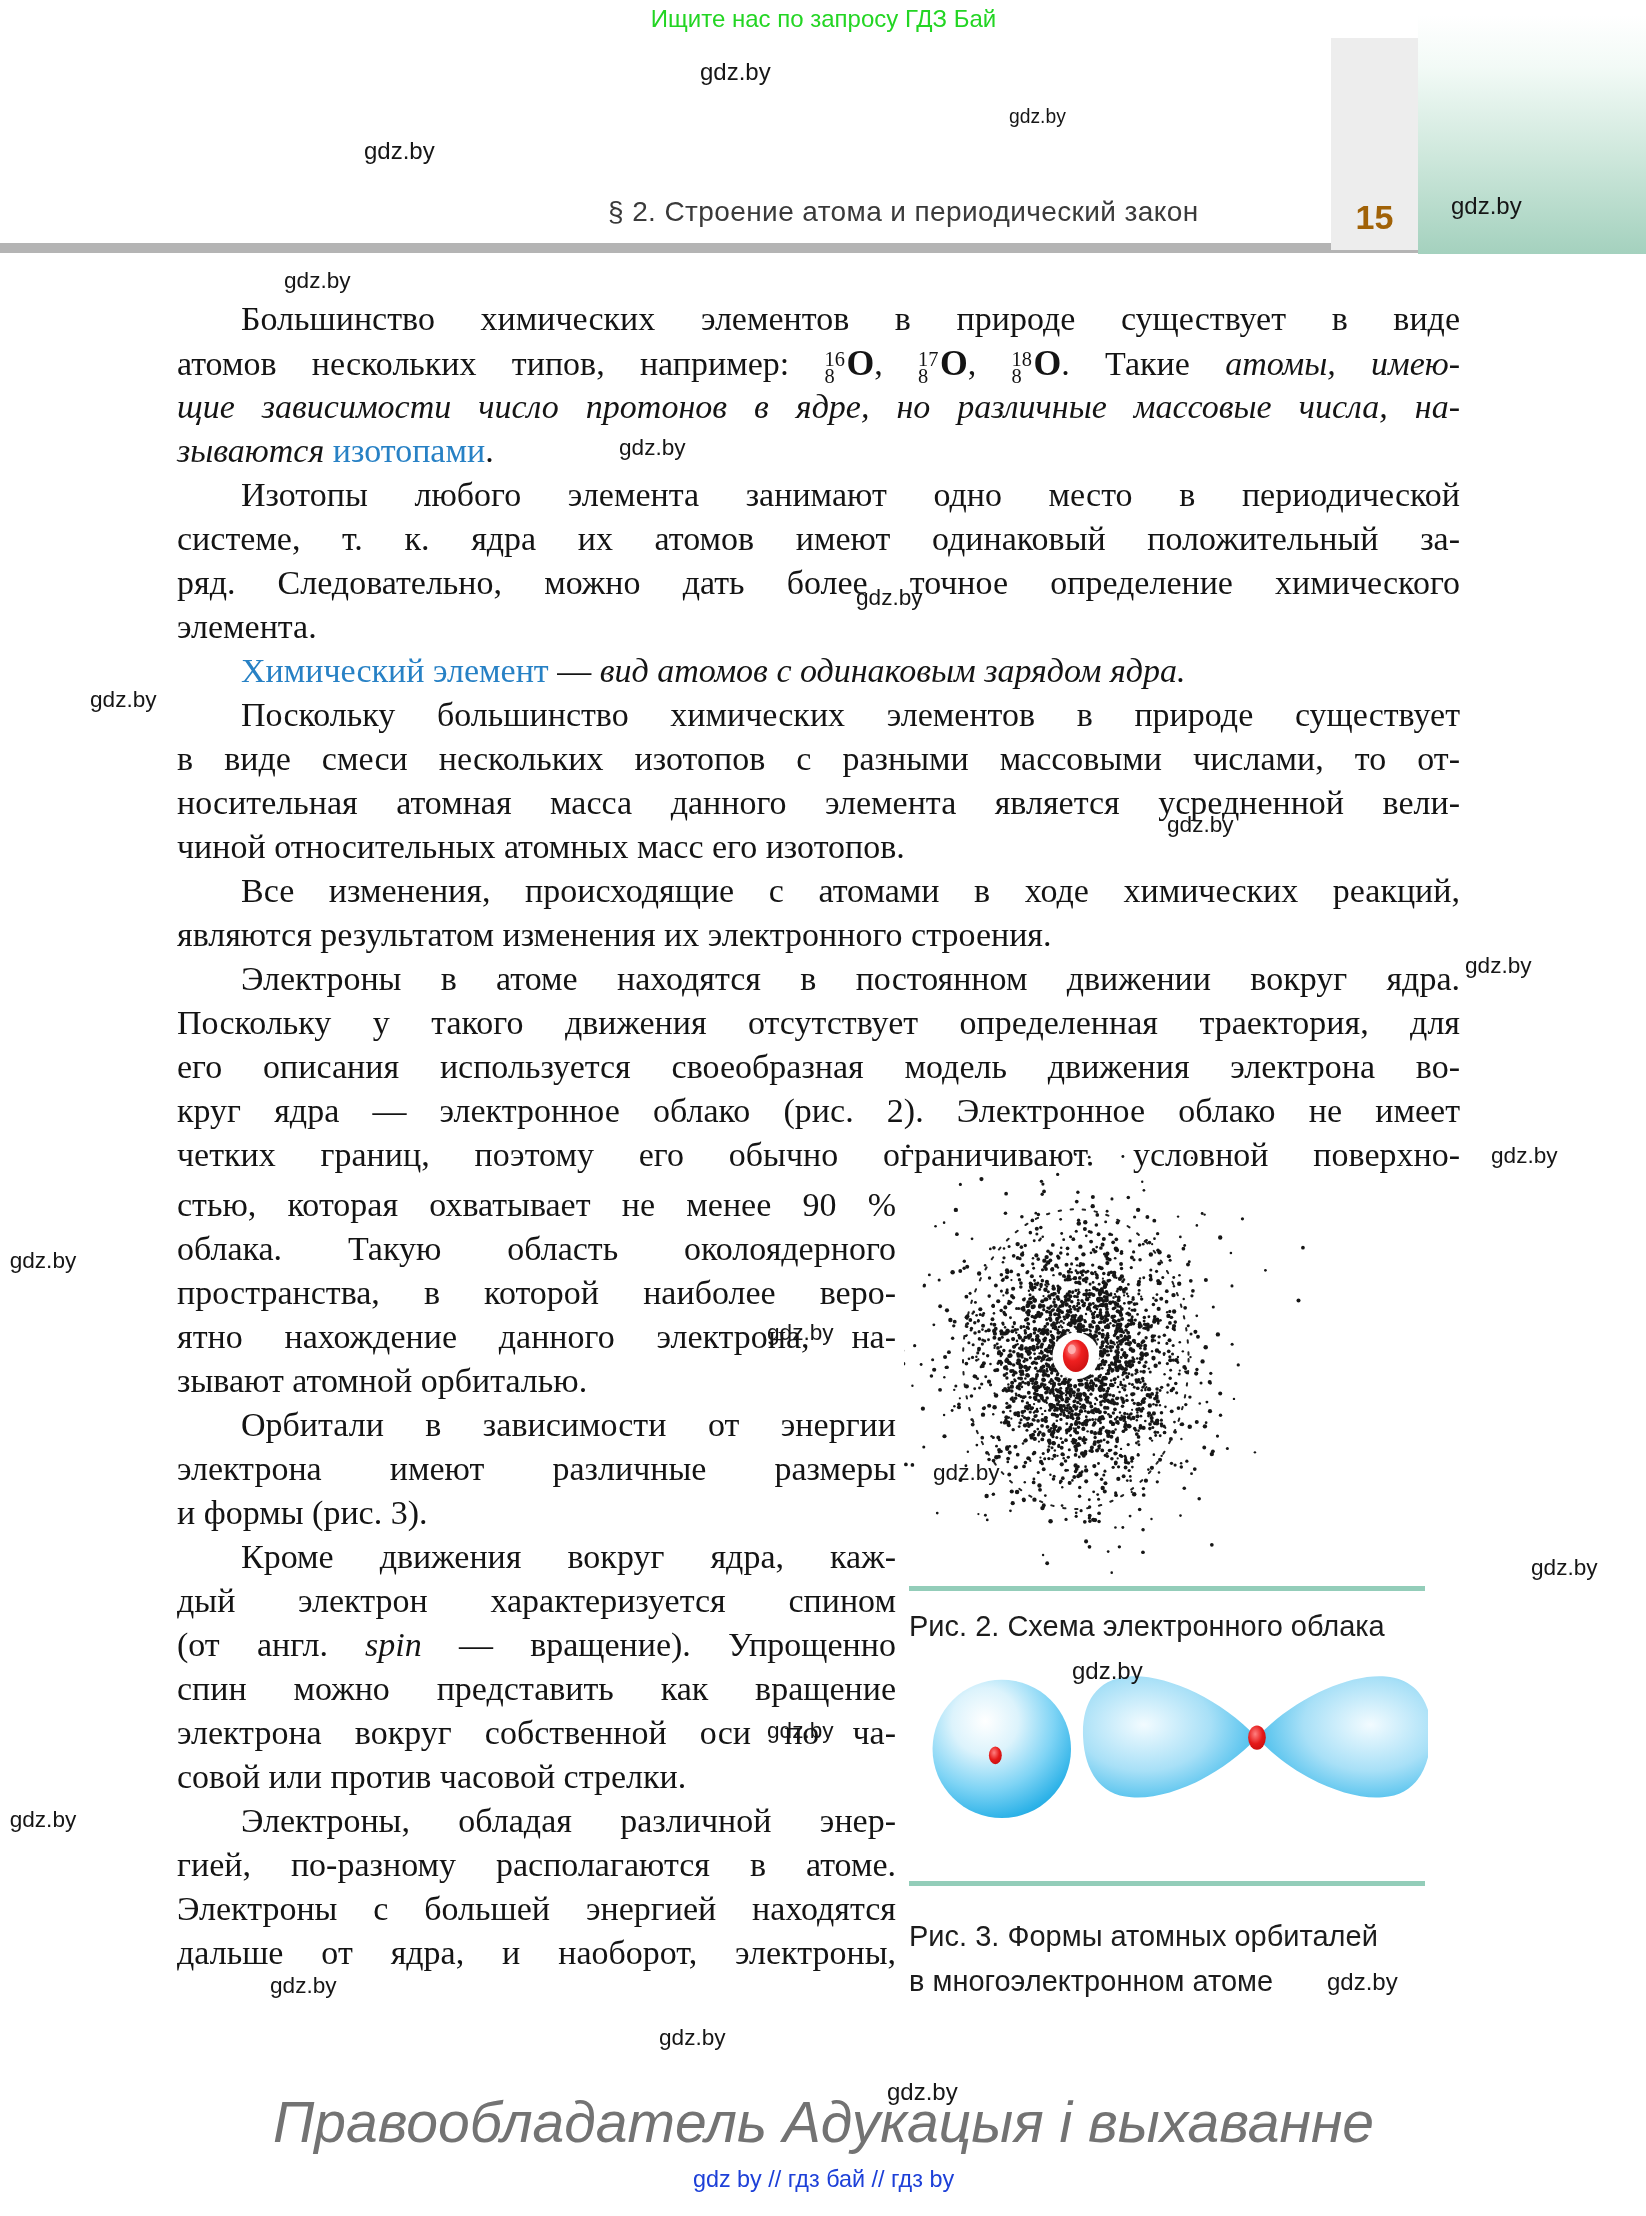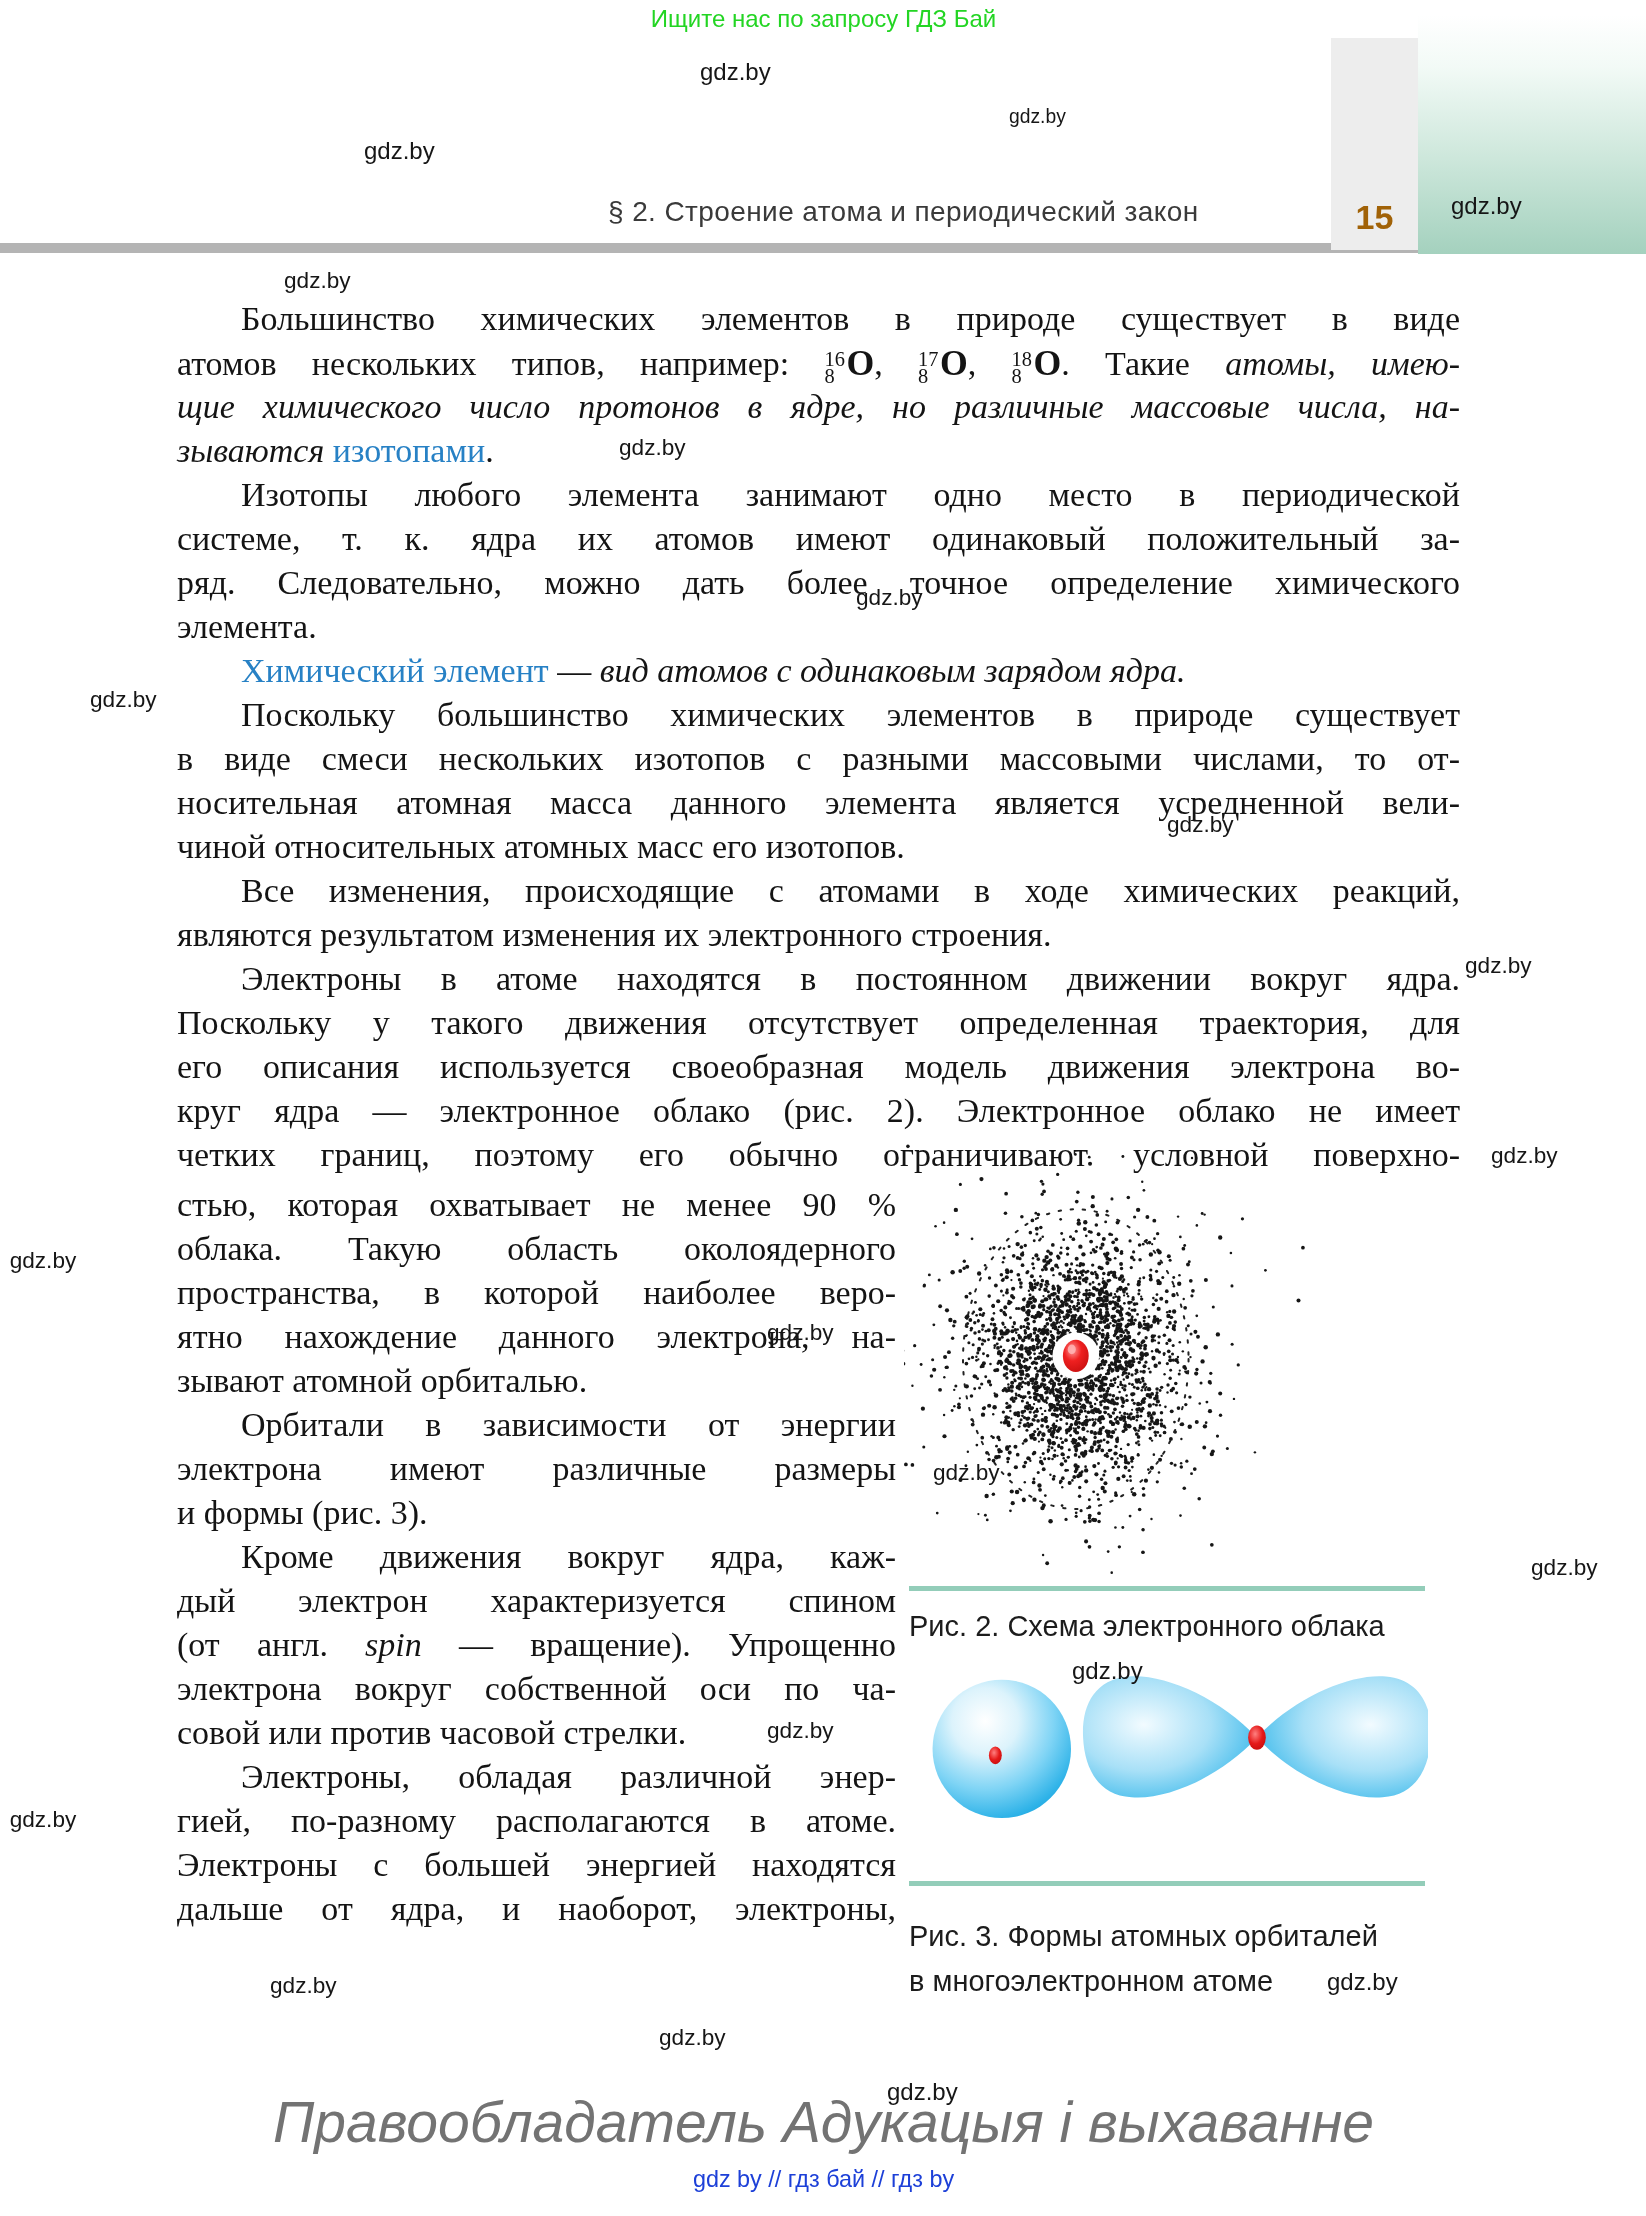--- a/index.html
+++ b/index.html
@@ -66,21 +66,21 @@
   <div class="hdr-title">§ 2. Строение атома и периодический закон</div>
   <div class="gray-bar"></div>
   <div class="pagenum-box">
     <div class="pagenum">15</div>
   </div>
   <div class="green-box"></div>
 
   <div id="blockA" class="textblock">
       <div class="line indent"><span>Большинство химических элементов в природе существует в виде</span></div>
       <div class="line"><span>атомов нескольких типов, например: </span><span class="iso"><span class="st"><span>16</span><span>8</span></span><span class="sym">O</span></span><span>, </span><span class="iso"><span class="st"><span>17</span><span>8</span></span><span class="sym">O</span></span><span>, </span><span class="iso"><span class="st"><span>18</span><span>8</span></span><span class="sym">O</span></span><span>. Такие </span><span class="it">атомы, имею-</span></div>
-      <div class="line"><span class="it">щие химического число протонов в ядре, но различные массовые числа, на-</span></div>
+      <div class="line"><span class="it">щие зависимости число протонов в ядре, но различные массовые числа, на-</span></div>
       <div class="line last"><span class="it">зываются </span><span class="term">изотопами</span><span>.</span></div>
       <div class="line indent"><span>Изотопы любого элемента занимают одно место в периодической</span></div>
       <div class="line"><span>системе, т. к. ядра их атомов имеют одинаковый положительный за-</span></div>
       <div class="line"><span>ряд. Следовательно, можно дать более точное определение химического</span></div>
       <div class="line last"><span>элемента.</span></div>
       <div class="line indent last"><span class="term">Химический элемент</span><span> — </span><span class="it">вид атомов с одинаковым зарядом ядра.</span></div>
       <div class="line indent"><span>Поскольку большинство химических элементов в природе существует</span></div>
       <div class="line"><span>в виде смеси нескольких изотопов с разными массовыми числами, то от-</span></div>
       <div class="line"><span>носительная атомная масса данного элемента является усредненной вели-</span></div>
       <div class="line last"><span>чиной относительных атомных масс его изотопов.</span></div>
@@ -97,20 +97,21 @@
       <div class="line"><span>облака. Такую область околоядерного</span></div>
       <div class="line"><span>пространства, в которой наиболее веро-</span></div>
       <div class="line"><span>ятно нахождение данного электрона, на-</span></div>
       <div class="line last"><span>зывают атомной орбиталью.</span></div>
       <div class="line indent"><span>Орбитали в зависимости от энергии</span></div>
       <div class="line"><span>электрона имеют различные размеры</span></div>
       <div class="line last"><span>и формы (рис. 3).</span></div>
       <div class="line indent"><span>Кроме движения вокруг ядра, каж-</span></div>
       <div class="line"><span>дый электрон характеризуется спином</span></div>
       <div class="line"><span>(от англ. </span><span class="it">spin</span><span> — вращение). Упрощенно</span></div>
+      <div class="line"><span>спин можно представить как вращение</span></div>
       <div class="line"><span>электрона вокруг собственной оси по ча-</span></div>
       <div class="line last"><span>совой или против часовой стрелки.</span></div>
       <div class="line indent"><span>Электроны, обладая различной энер-</span></div>
       <div class="line"><span>гией, по-разному располагаются в атоме.</span></div>
       <div class="line"><span>Электроны с большей энергией находятся</span></div>
       <div class="line"><span>дальше от ядра, и наоборот, электроны,</span></div>
     </div>
 
   <svg id="cloud-svg" class="figsvg" width="524" height="439" viewBox="0 0 650 545">
     <defs>

